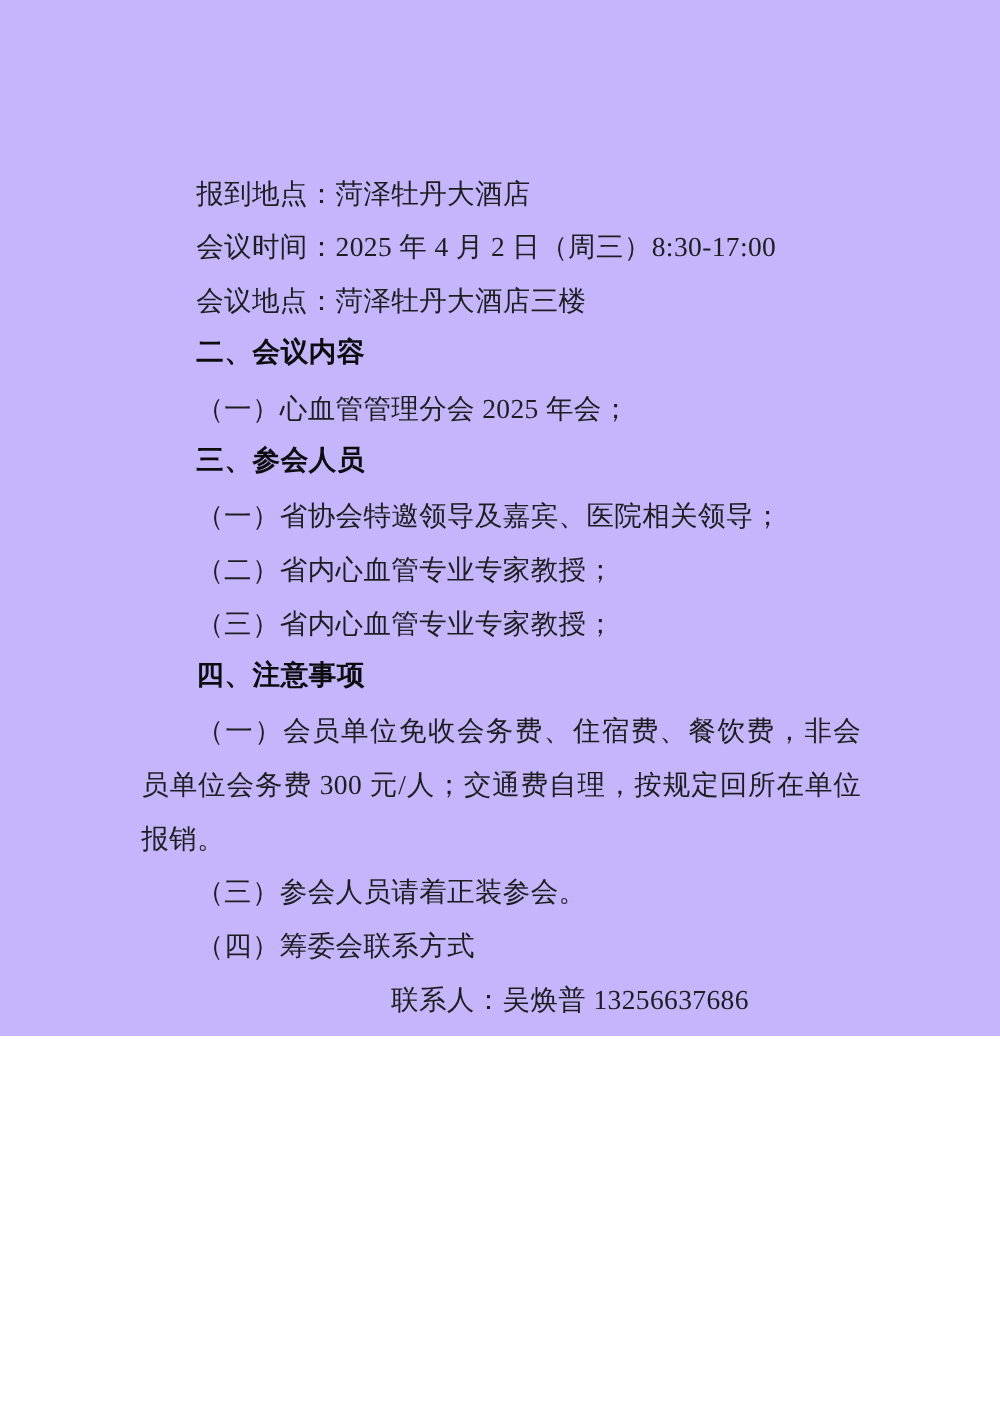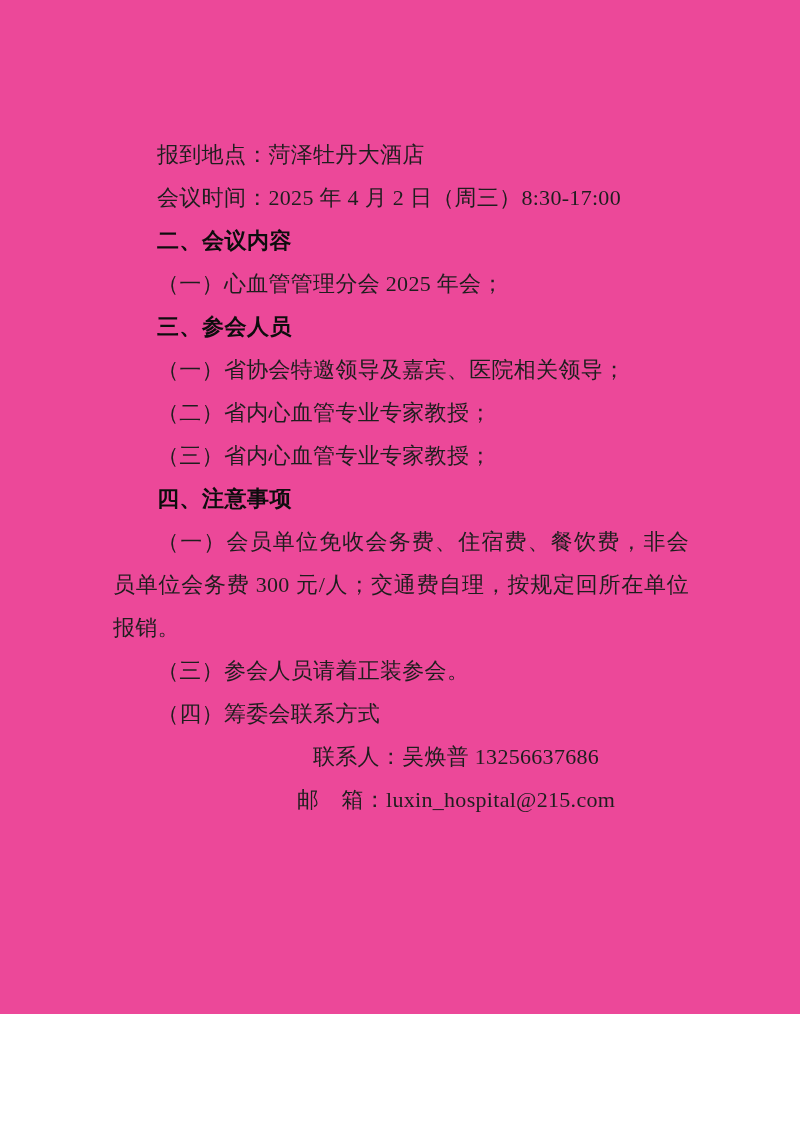--- a/index.html
+++ b/index.html
@@ -1,21 +1,21 @@
 <!DOCTYPE html>
 <html><head>
 <meta charset="utf-8">
 <style>
   * { margin: 0; padding: 0; box-sizing: border-box; }
   html, body { background: #ffffff; }
   .page {
     position: relative;
     width: 800px;
-    height: 1014px;
-    background: #ec4899;
+    height: 829px;
+    background: #c4b5fd;
     overflow: hidden;
     font-family: "Liberation Serif", "DejaVu Serif", serif;
   }
   .content {
     position: absolute;
     left: 113px;
     top: 133px;
     width: 576px;
   }
   .line {
@@ -25,21 +25,21 @@
     text-align: justify;
     text-justify: inter-ideograph;
     font-family: "Liberation Serif", "DejaVu Serif", serif;
     letter-spacing: 0.3px;
   }
   .line.body { text-indent: 2em; }
   .line.heading {
     text-indent: 2em;
     font-weight: 700;
     color: #0d0d0d;
-    font-family: Liberation Serif, serif;
+    font-family: Liberation Mono, monospace;
     text-align: left;
     letter-spacing: 0.5px;
   }
   .line.contact {
     text-indent: 5em;
     text-align: center;
   }
   .page-number {
     position: absolute;
     left: 0;
@@ -52,20 +52,21 @@
     font-family: "Liberation Serif", "DejaVu Serif", serif;
   }
 </style>
 </head>
 <body>
 
 <div class="page">
   <div class="content">
     <p class="line body">报到地点：菏泽牡丹大酒店</p>
     <p class="line body">会议时间：2025 年 4 月 2 日（周三）8:30-17:00</p>
+    <p class="line body">会议地点：菏泽牡丹大酒店三楼</p>
     <p class="line heading">二、会议内容</p>
     <p class="line body">（一）心血管管理分会 2025 年会；</p>
     <p class="line heading">三、参会人员</p>
     <p class="line body">（一）省协会特邀领导及嘉宾、医院相关领导；</p>
     <p class="line body">（二）省内心血管专业专家教授；</p>
     <p class="line body">（三）省内心血管专业专家教授；</p>
     <p class="line heading">四、注意事项</p>
     <p class="line body">（一）会员单位免收会务费、住宿费、餐饮费，非会员单位会务费 300 元/人；交通费自理，按规定回所在单位报销。</p>
     <p class="line body">（三）参会人员请着正装参会。</p>
     <p class="line body">（四）筹委会联系方式</p>

